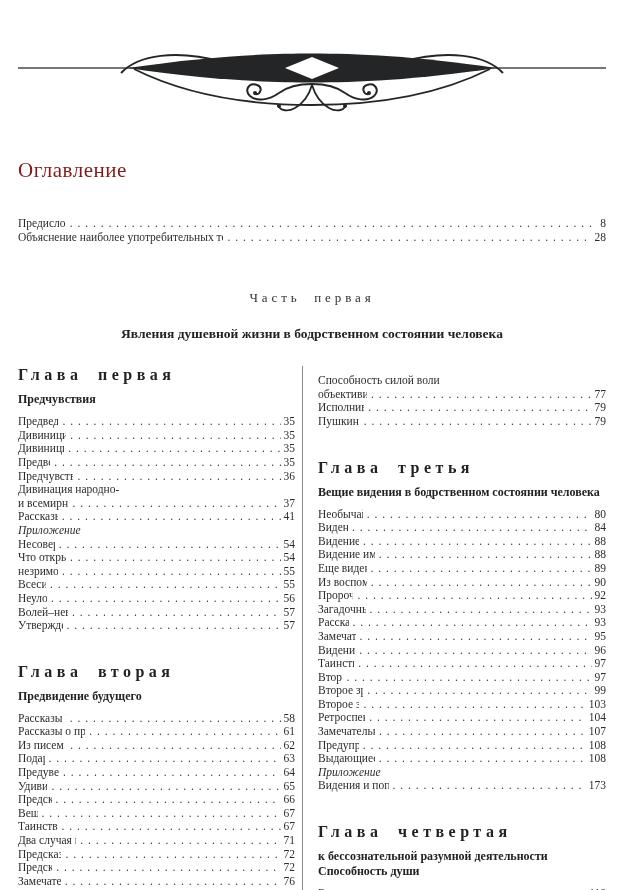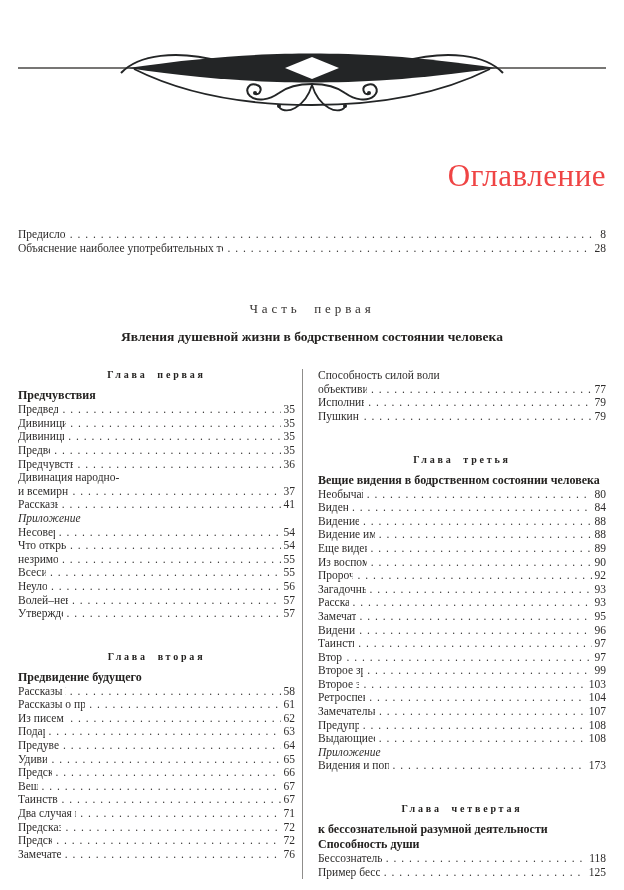--- a/index.html
+++ b/index.html
@@ -12,24 +12,24 @@
     position: relative;
   }
   .page { padding: 0 18px; }
 
   
   .ornament-wrap { padding-top: 52px; }
   .ornament-wrap svg { display: block; margin: 0 auto; }
 
   
   .page-title {
-    text-align: right;
-    font-size: 31px;
+    text-align: left;
+    font-size: 21px;
     font-weight: normal;
-    color: #ef4444;
+    color: #7f1d1d;
     margin-top: 42px;
     letter-spacing: 0.5px;
   }
 
   
   .toc-row {
     display: flex;
     align-items: baseline;
     font-size: 11.5px;
     line-height: 13.6px;
@@ -58,53 +58,53 @@
 
   
   .part { margin-top: 46px; text-align: center; }
   .part-kicker {
     font-size: 13px;
     letter-spacing: 0.3em;
     word-spacing: 0.5em;
     color: #34312f;
   }
   .part-title {
-    margin-top: 12px;
+    margin-top: 20px;
     font-size: 13.5px;
     font-weight: bold;
     color: #242220;
   }
 
   
   .columns { display: flex; margin-top: 24px; align-items: stretch; }
   .col { flex: 0 0 auto; }
   .col-left  { width: 277px; margin-right: 7px; }
   .col-right { width: 288px; margin-left: 15px; }
   .col-divider { width: 1px; background: #8f8d8b; flex: 0 0 auto; }
 
   
   .section { margin-top: 30px; }
   .col .section:first-child { margin-top: 0; }
   .section-kicker {
-    text-align: center;
-    font-size: 10px;
+    text-align: left;
+    font-size: 16px;
     font-weight: bold;
     letter-spacing: 0.28em;
     word-spacing: 0.45em;
     color: #242220;
   }
   .section-title {
     text-align: left;
     font-size: 12px;
     font-weight: bold;
     line-height: 15px;
     margin-top: 8px;
     color: #242220;
   }
-  .entries { margin-top: 0; }
+  .entries { margin-top: 8px; }
 </style>
 </head>
 <body>
 
 <div class="page">
 
   <div class="ornament-wrap">
     <svg width="588" height="64" viewBox="0 0 588 64">
       <path d="M0,16 H588" stroke="#4a4846" stroke-width="1.3" fill="none"></path>
       <path d="M205,10 C158,-3 120,3 103,21" stroke="#232526" stroke-width="2" fill="none"></path>

